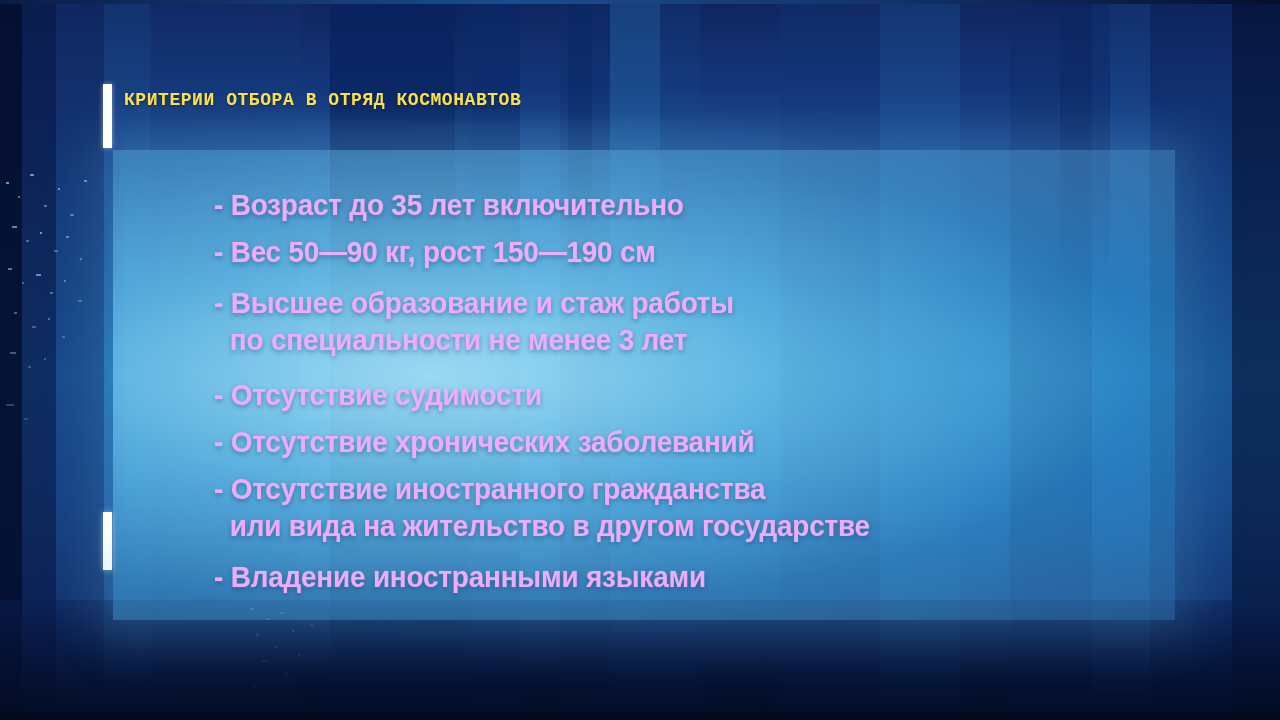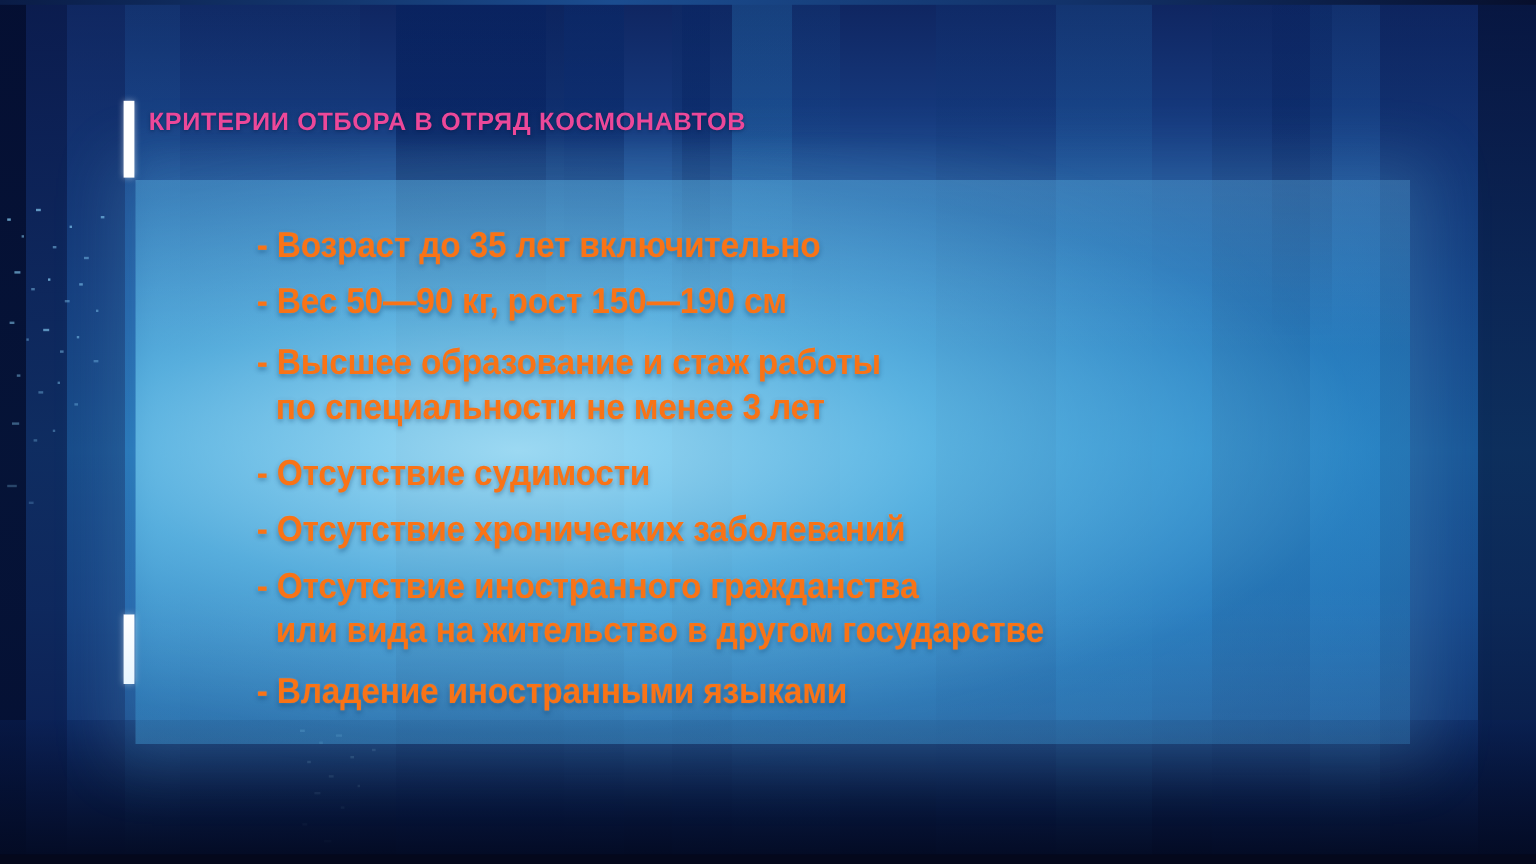--- a/index.html
+++ b/index.html
@@ -116,40 +116,40 @@
   .title-row{
     position:absolute;left:103px;top:84px;height:64px;
     display:flex;align-items:flex-start;
   }
   .title-bar{
     width:9px;height:64px;background:#ffffff;flex:0 0 auto;
     box-shadow:0 0 5px rgba(255,255,255,.5);
   }
   .title-text{
     margin-left:12px;margin-top:6px;
-    color:#ec4899;
-    font-family:Liberation Sans, sans-serif;
+    color:#fde047;
+    font-family:Liberation Mono, monospace;
     font-weight:bold;
-    font-size:21px;
+    font-size:18px;
     letter-spacing:.55px;
     white-space:nowrap;
     text-shadow:0 1px 3px rgba(0,28,70,.55);
   }
 
   
   .accent-bar-2{
     position:absolute;left:103px;top:512px;width:9px;height:58px;
     background:linear-gradient(180deg,#ffffff,#e9f6ff);
     box-shadow:0 0 6px rgba(255,255,255,.45);
   }
 
   
   .list{
     position:absolute;left:214px;top:186px;width:900px;
-    color:#f97316;
+    color:#f0abfc;
   }
   .item{
     display:block;
     font-family:"Liberation Sans Narrow","Liberation Sans", sans-serif;
     font-weight:bold;
     font-size:30px;
     line-height:37px;
     letter-spacing:-0.2px;
     transform:scaleX(.93);
     transform-origin:left center;

